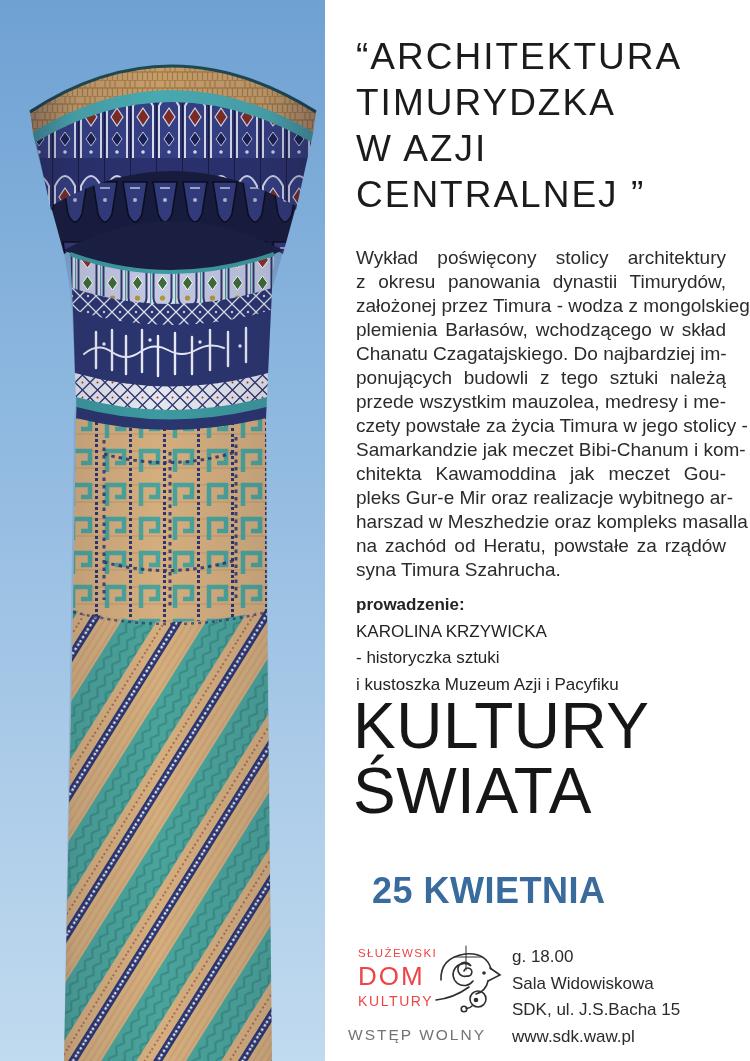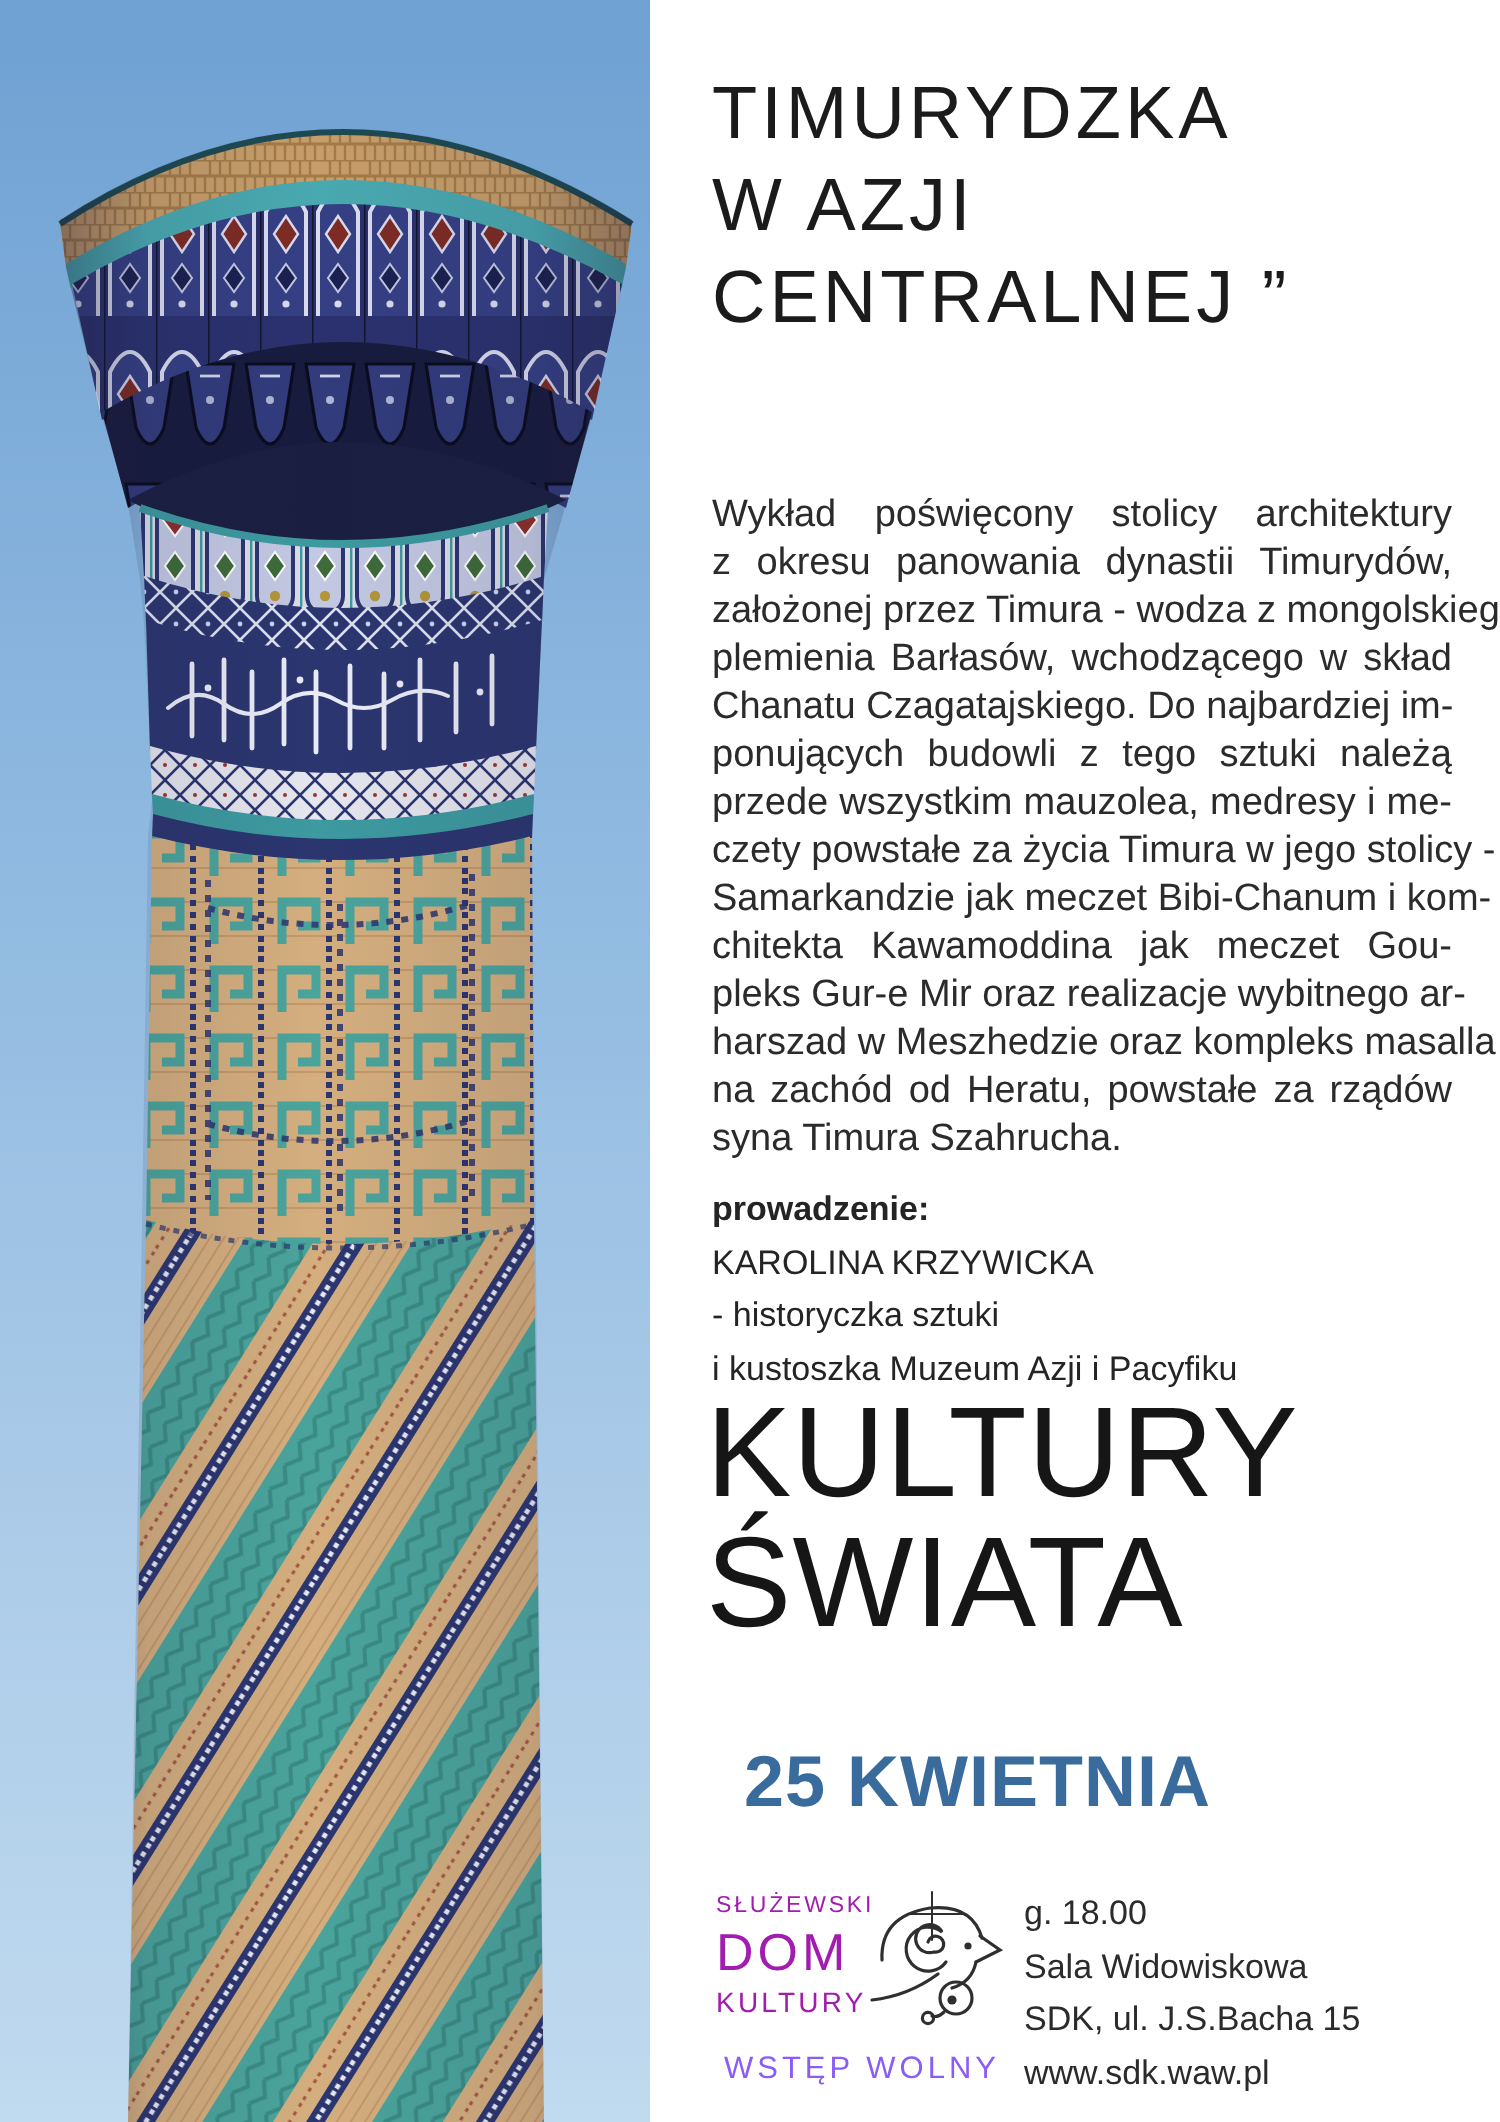--- a/index.html
+++ b/index.html
@@ -20,28 +20,28 @@
   .speaker{position:absolute;left:356px;top:592px;width:370px;
     font-size:17px;line-height:26.5px;color:#242424;}
   .speaker .label{font-weight:bold;}
 
   .series{position:absolute;left:353px;top:694px;width:390px;
     font-size:64px;line-height:65px;letter-spacing:0.5px;color:#161616;font-weight:400;}
 
   .date{position:absolute;left:356px;top:870px;
     font-size:36px;font-weight:bold;letter-spacing:0.5px;color:#3a6b9d;margin-left:16px;}
 
-  .logo{position:absolute;left:358px;top:946px;color:#a21caf;}
+  .logo{position:absolute;left:358px;top:946px;color:#ef4444;}
   .logo .l1{font-size:11.5px;letter-spacing:1.4px;line-height:15px;}
   .logo .l2{font-size:26px;letter-spacing:2px;line-height:31px;}
   .logo .l3{font-size:14px;letter-spacing:1.6px;line-height:19px;}
   .bird{position:absolute;left:428px;top:942px;width:76px;height:76px;}
 
-  .admission{position:absolute;left:362px;top:1026px;
-    font-size:15.5px;letter-spacing:2px;color:#8b5cf6;}
+  .admission{position:absolute;left:348px;top:1026px;
+    font-size:15.5px;letter-spacing:2px;color:#737373;}
 
   .details{position:absolute;left:512px;top:944px;
     font-size:17px;line-height:26.5px;color:#2b2b2b;}
 </style>
 </head>
 <body>
 
 <div class="poster">
 
   <div class="photo">
@@ -180,20 +180,21 @@
       </g>
 
       <path d="M73,610 Q170,634 267,610 L272,1061 L64,1061 Z" fill="url(#spiral)"></path>
       <path d="M73,612 Q170,636 267,612" fill="none" stroke="#2b356f" stroke-width="2.5" stroke-dasharray="3,4" opacity="0.7"></path>
 
       <rect x="28" y="0" width="290" height="1061" fill="url(#cyl)" clip-path="url(#towerClip)"></rect>
     </svg>
   </div>
 
   <div class="title">
+    <div>“ARCHITEKTURA</div>
     <div>TIMURYDZKA</div>
     <div>W AZJI</div>
     <div>CENTRALNEJ ”</div>
   </div>
 
   <div class="body-text">
     <div class="body-line">Wykład poświęcony stolicy architektury</div>
     <div class="body-line">z okresu panowania dynastii Timurydów,</div>
     <div class="body-line">założonej przez Timura - wodza z mongolskiego</div>
     <div class="body-line">plemienia Barłasów, wchodzącego w skład</div>

